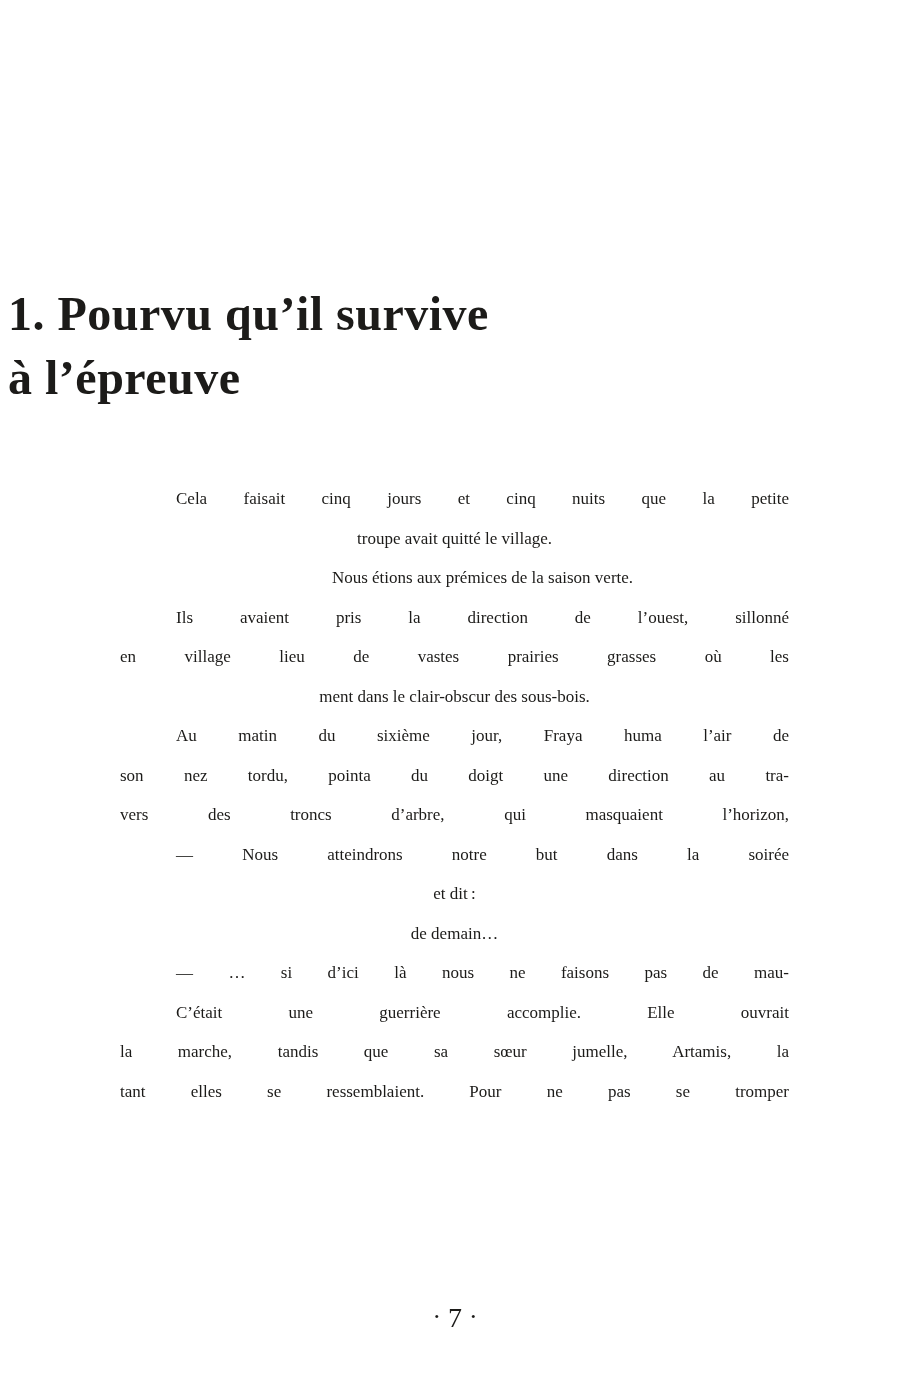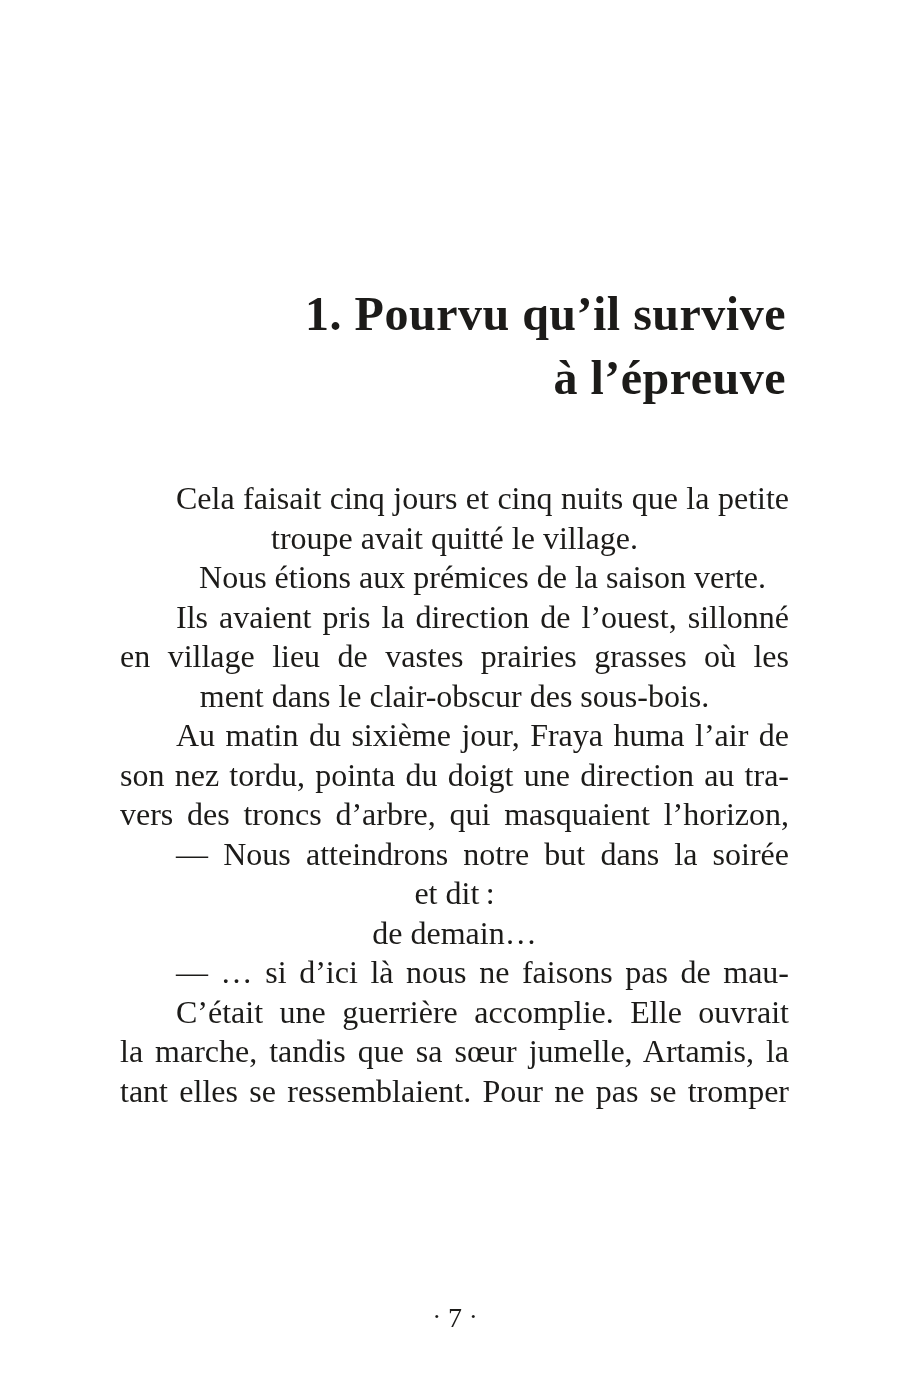--- a/index.html
+++ b/index.html
@@ -12,34 +12,34 @@
     width: 910px;
     height: 1397px;
     background: #ffffff;
     color: #1c1b19;
     font-family: "Liberation Serif", "DejaVu Serif", serif;
     overflow: hidden;
   }
   .chapter-title {
     position: absolute;
     top: 282px;
-    left: 0;
+    left: 8px;
     width: 786px;
-    text-align: right;
+    text-align: left;
     font-weight: bold;
     font-size: 48px;
     line-height: 64px;
     letter-spacing: 0.5px;
   }
   .body-text {
     position: absolute;
     top: 479px;
     left: 120px;
     width: 669px;
-    font-size: 32px;
+    font-size: 17px;
     line-height: 39.5px;
   }
   .line {
     text-align: center;
     white-space: normal;
   }
   .line.indent {
     text-indent: 56px;
   }
   .line.just {

